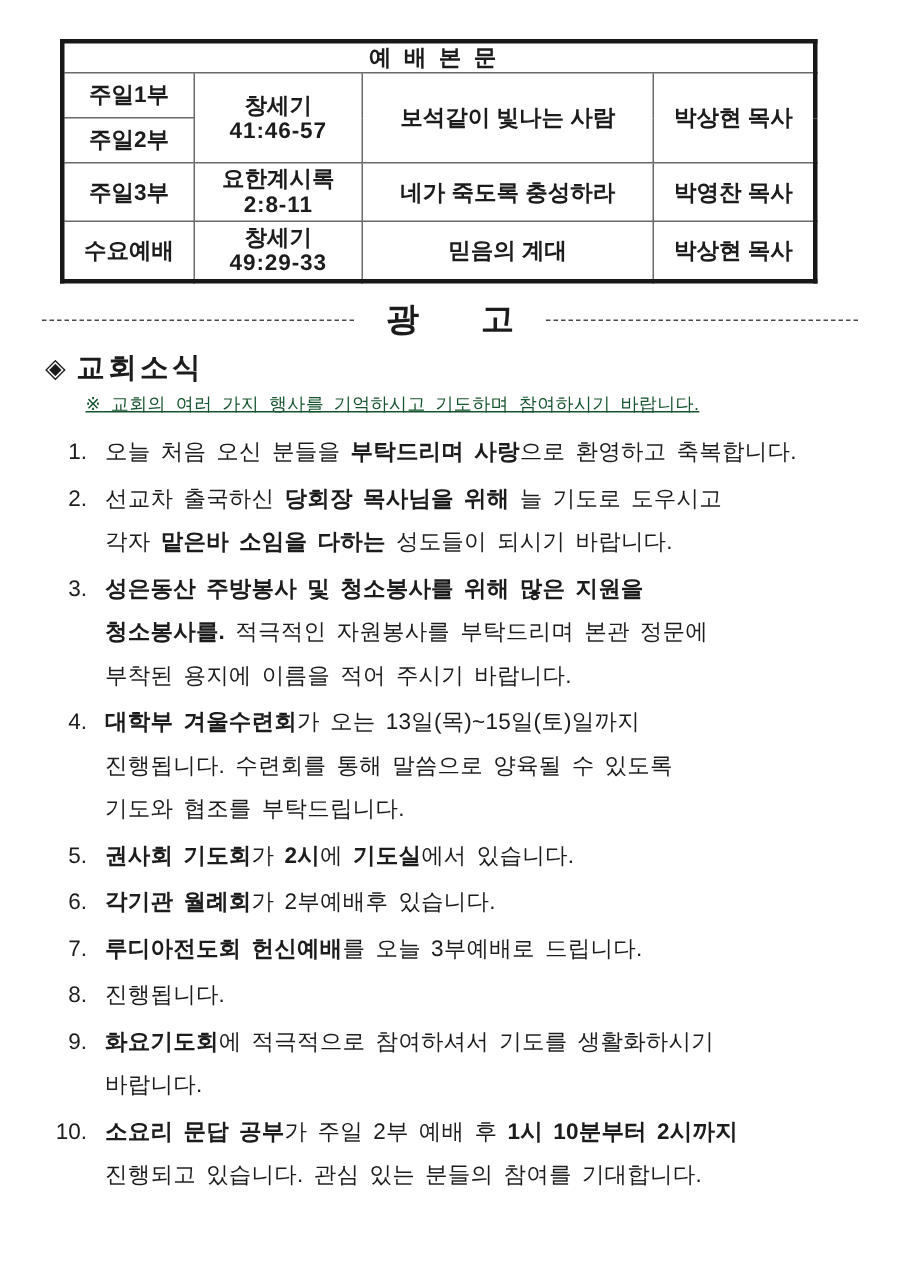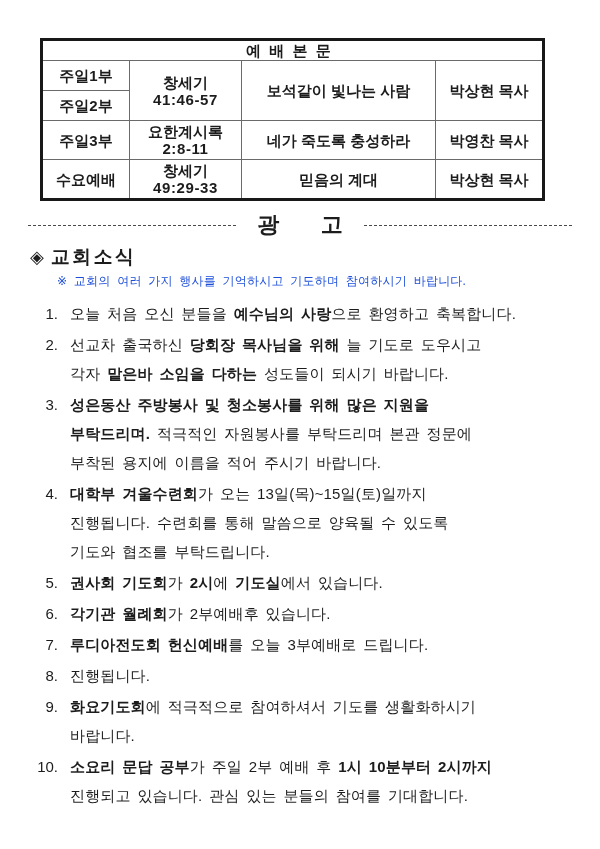--- a/index.html
+++ b/index.html
@@ -5,21 +5,21 @@
   html,body{margin:0;padding:0;background:#e8e8e8;}
   .page{
     position:relative;
     width:600px;height:849px;
     margin:0 auto;
     background:#ffffff;
     color:#1c1c1c;
     font-family:"Liberation Sans","DejaVu Sans",sans-serif;
     overflow:hidden;
     box-sizing:border-box;
-    padding-top:38px;
+    padding-top:26px;
   }
   
   table.worship{
     border-collapse:collapse;
     margin-left:40px;
     width:502px;
     table-layout:fixed;
     border:3px solid #181818;
   }
   table.worship col.c1{width:88px;}
@@ -61,22 +61,22 @@
   }
   
   .news-head{
     display:flex;align-items:center;
     margin:6px 0 0 30px;
   }
   .news-head .dia{font-size:18px;line-height:1;margin-right:7px;}
   .news-head .nh-title{font-size:19px;font-weight:800;letter-spacing:0.12em;text-align:right;}
   .news-note{
     margin:3px 0 0 57px;
-    font-size:12px;color:#1d4ed8;
-    word-spacing:3px;letter-spacing:0.02em;
+    font-size:12px;color:#14532d;
+    word-spacing:3px;letter-spacing:0.02em;text-decoration:underline;
   }
   
   .items{margin:9px 0 0 26px;width:552px;}
   .item{display:flex;margin-bottom:2px;}
   .item .num{
     flex:0 0 32px;
     text-align:right;
     margin-right:12px;
     font-size:15px;
     line-height:29px;
@@ -150,35 +150,35 @@
   <div class="news-head">
     <span class="dia">◈</span>
     <span class="nh-title">교회소식</span>
   </div>
   <div class="news-note">※ 교회의 여러 가지 행사를 기억하시고 기도하며 참여하시기 바랍니다.</div>
 
   <div class="items">
       <div class="item">
         <div class="num">1.</div>
         <div class="body">
-          <div class="line"><span>오늘 처음 오신 분들을 </span><b>예수님의 사랑</b><span>으로 환영하고 축복합니다.</span></div>
+          <div class="line"><span>오늘 처음 오신 분들을 </span><b>부탁드리며 사랑</b><span>으로 환영하고 축복합니다.</span></div>
         </div>
       </div>
       <div class="item">
         <div class="num">2.</div>
         <div class="body">
           <div class="line"><span>선교차 출국하신 </span><b>당회장 목사님을 위해</b><span> 늘 기도로 도우시고</span></div>
           <div class="line"><span>각자 </span><b>맡은바 소임을 다하는</b><span> 성도들이 되시기 바랍니다.</span></div>
         </div>
       </div>
       <div class="item">
         <div class="num">3.</div>
         <div class="body">
           <div class="line"><b>성은동산 주방봉사 및 청소봉사를 위해 많은 지원을</b></div>
-          <div class="line"><b>부탁드리며.</b><span> 적극적인 자원봉사를 부탁드리며 본관 정문에</span></div>
+          <div class="line"><b>청소봉사를.</b><span> 적극적인 자원봉사를 부탁드리며 본관 정문에</span></div>
           <div class="line"><span>부착된 용지에 이름을 적어 주시기 바랍니다.</span></div>
         </div>
       </div>
       <div class="item">
         <div class="num">4.</div>
         <div class="body">
           <div class="line"><b>대학부 겨울수련회</b><span>가 오는 13일(목)~15일(토)일까지</span></div>
           <div class="line"><span>진행됩니다.  수련회를 통해 말씀으로 양육될 수 있도록</span></div>
           <div class="line"><span>기도와 협조를 부탁드립니다.</span></div>
         </div>

